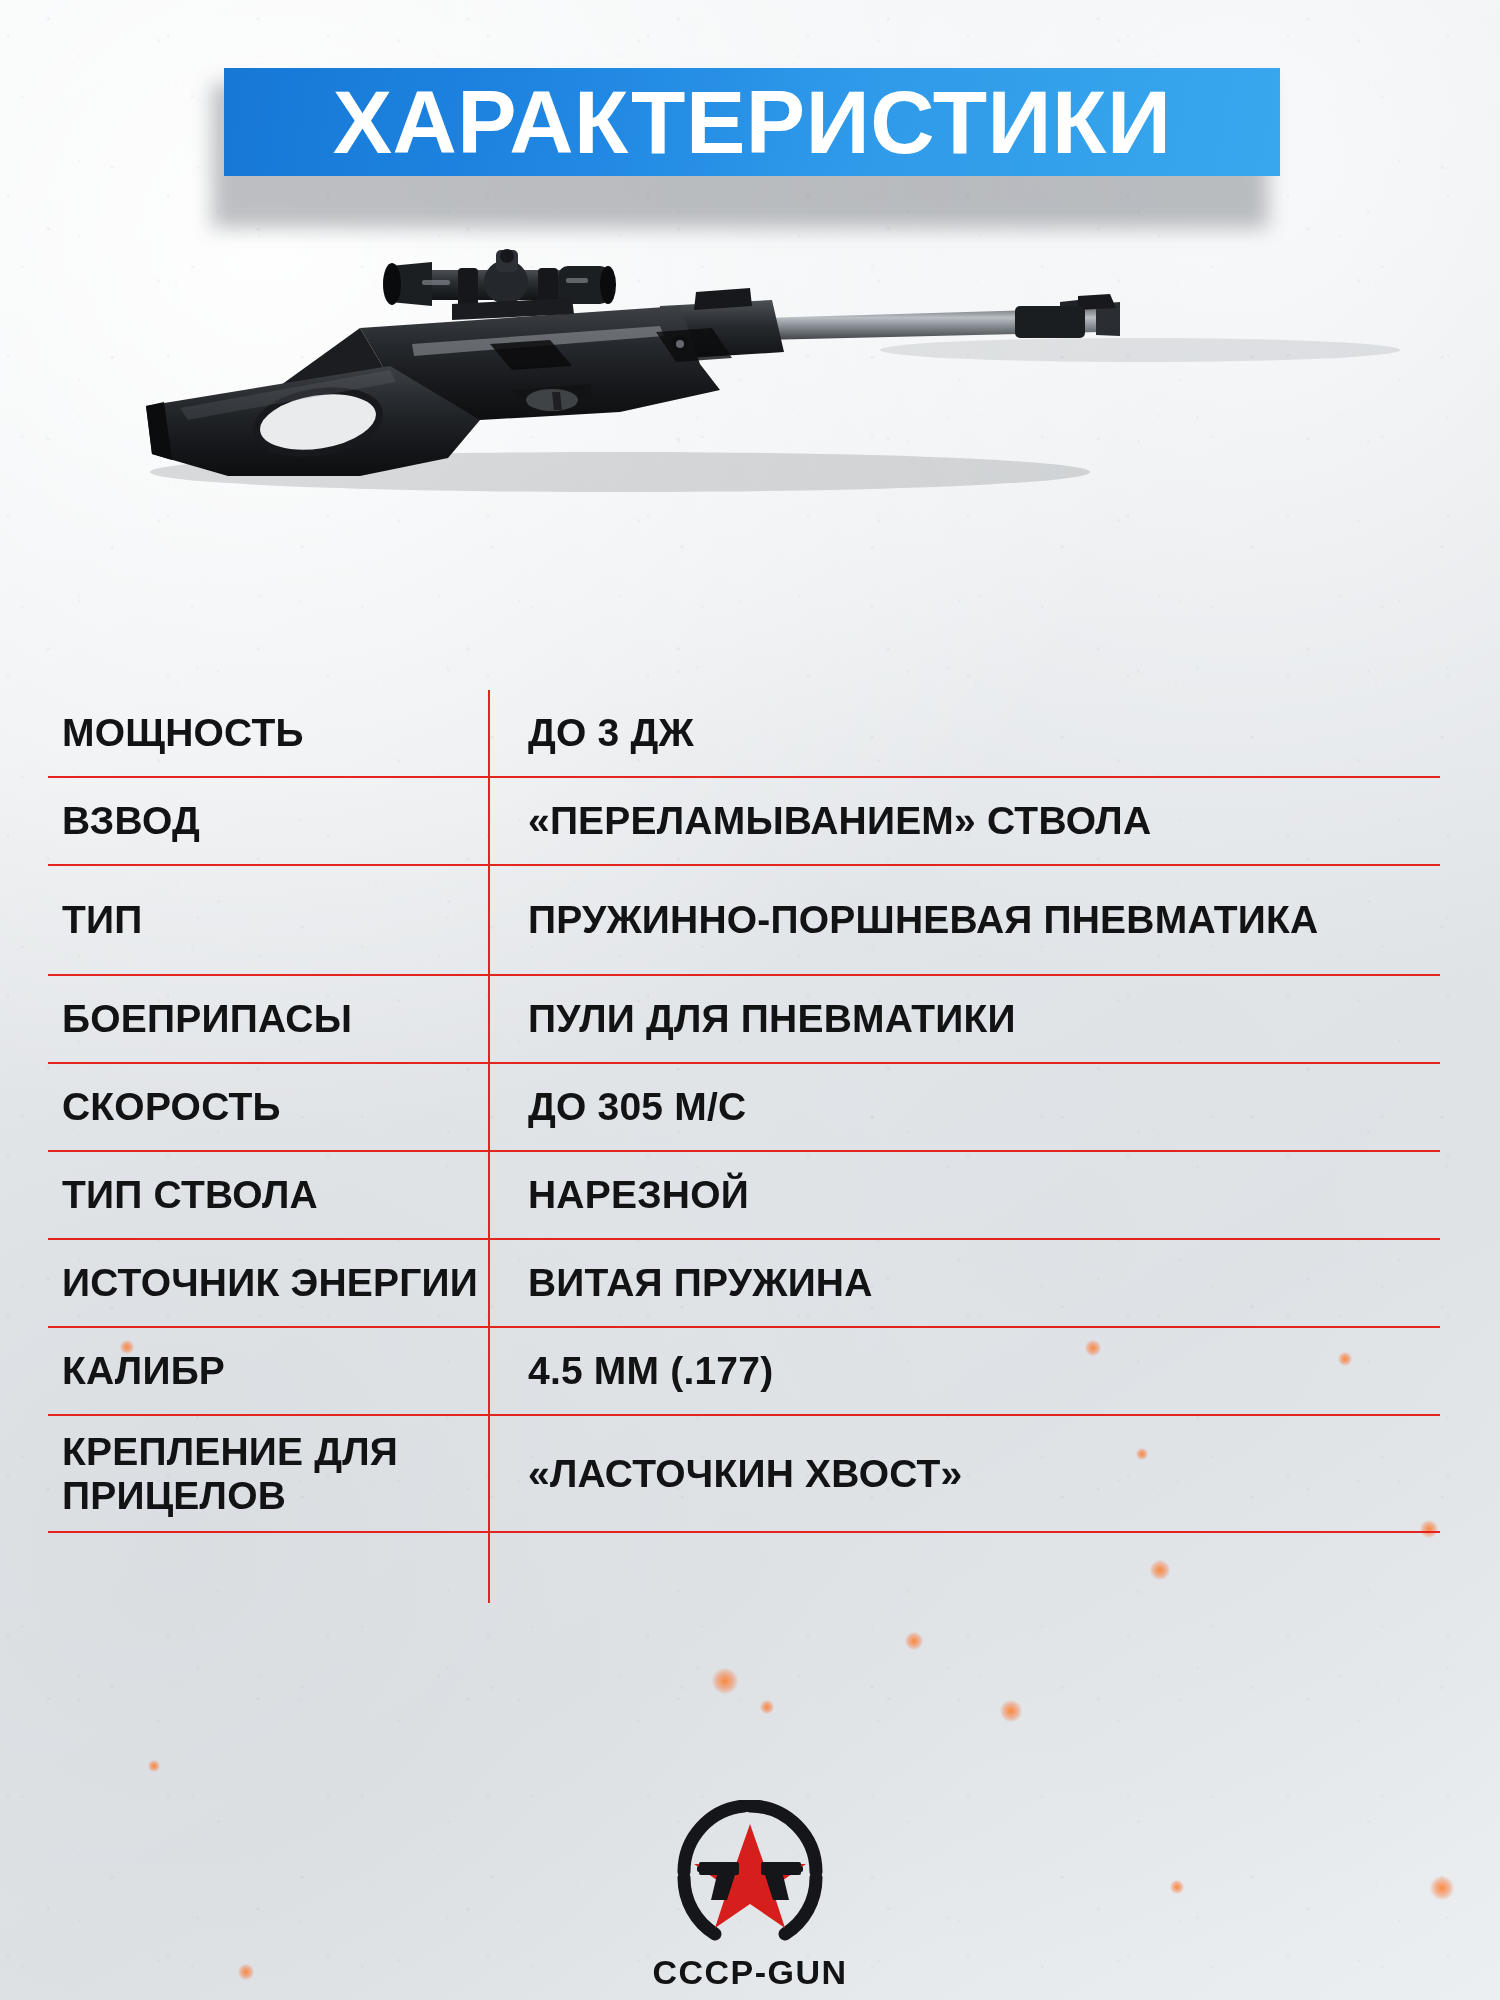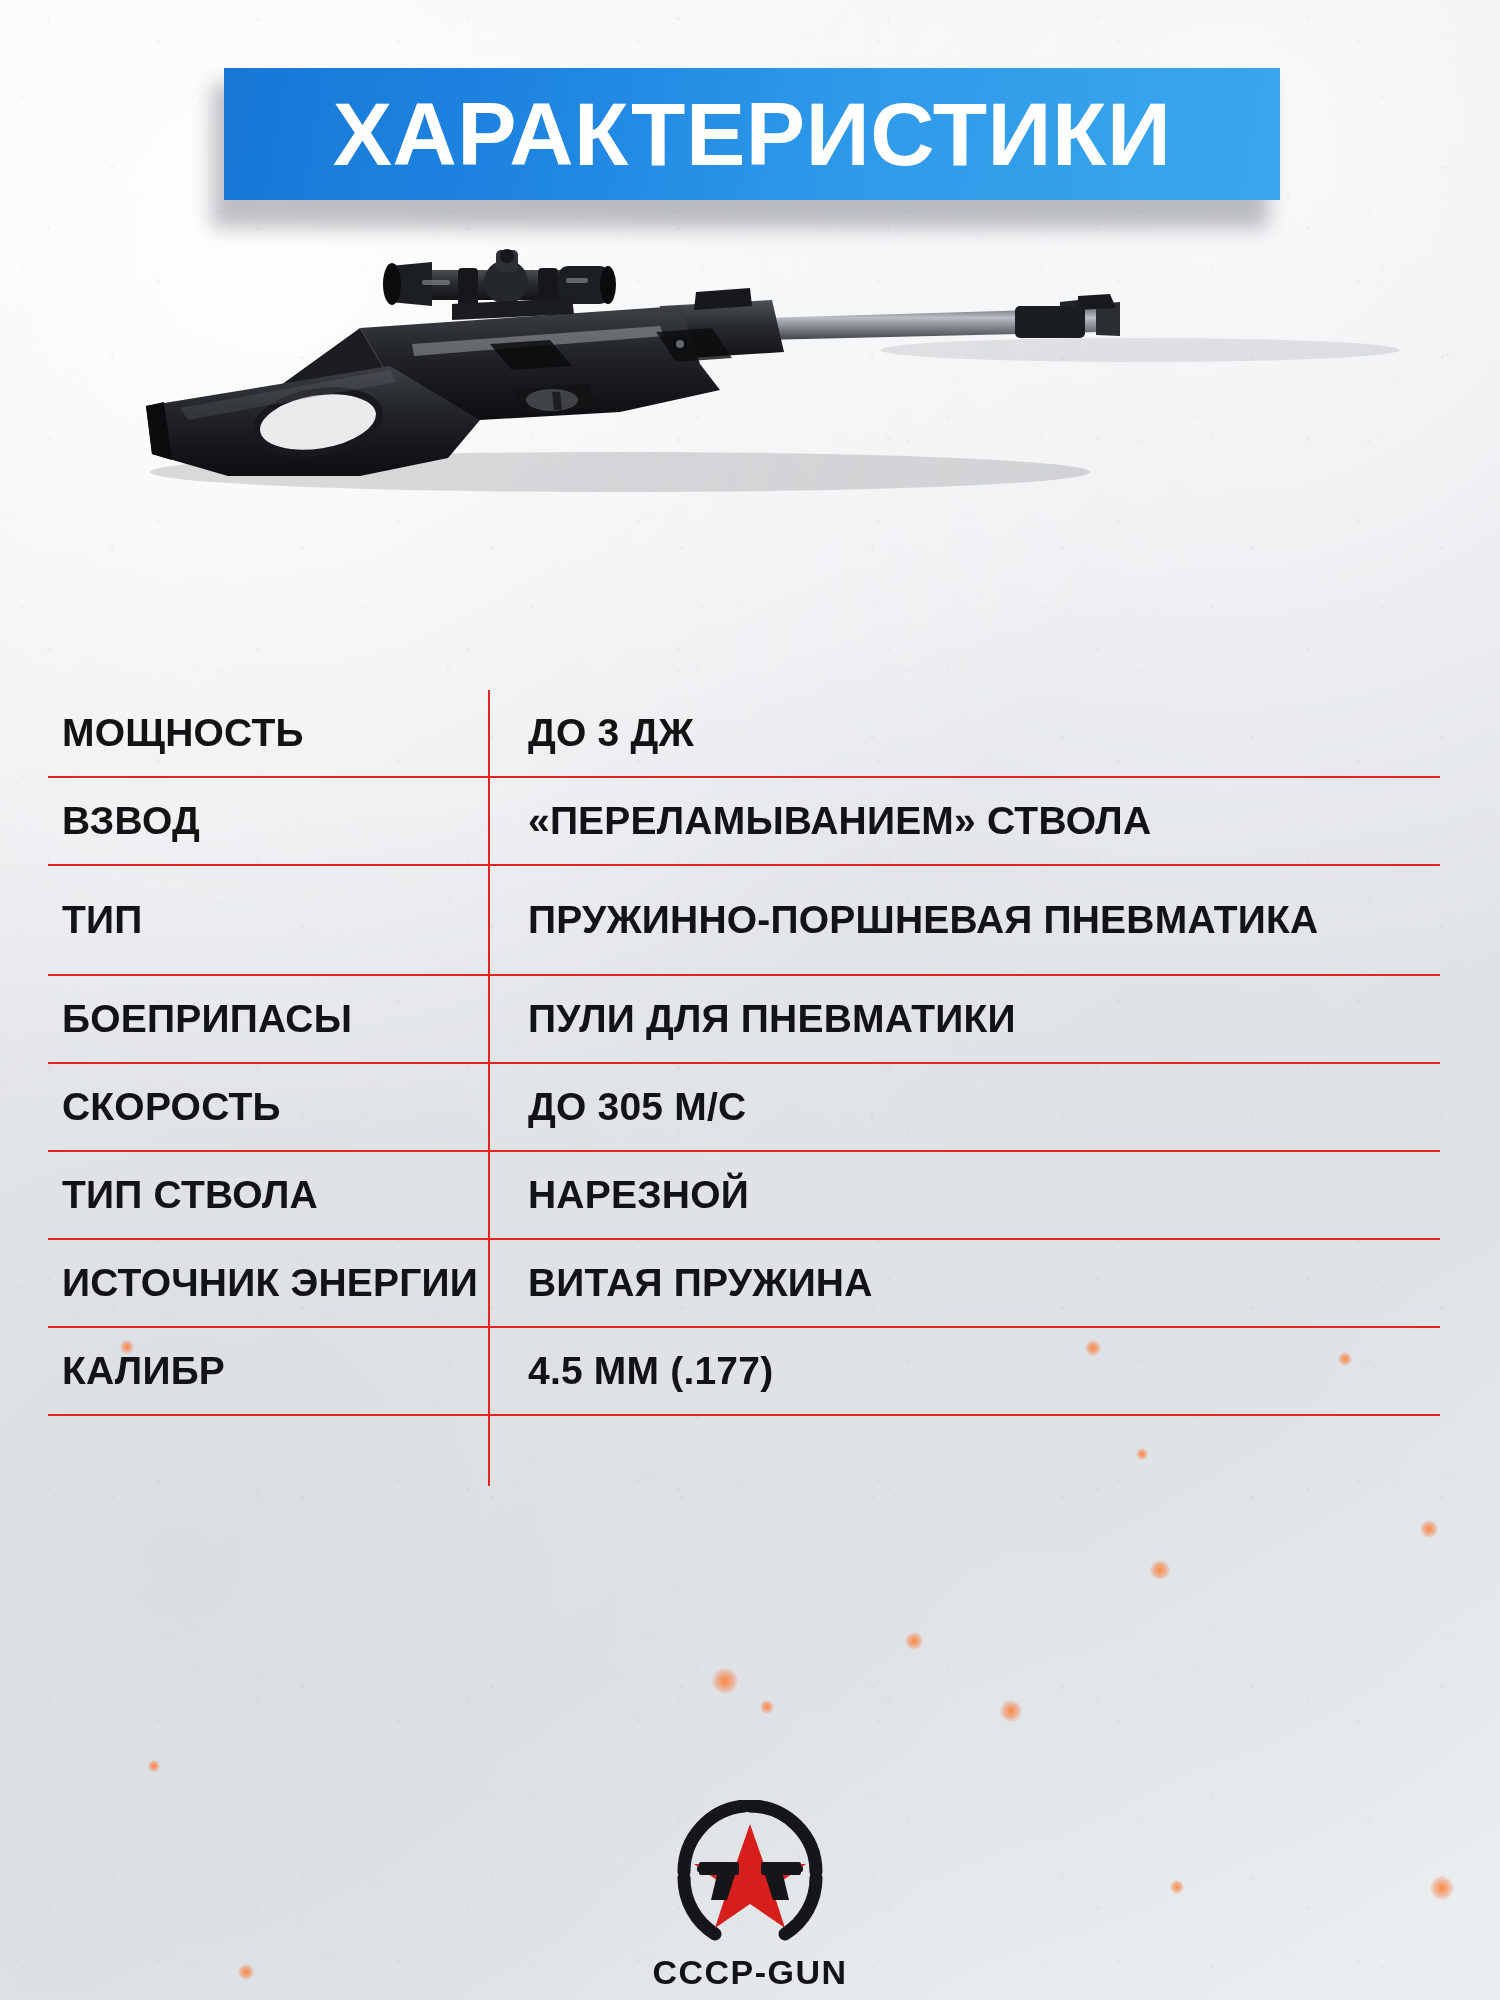--- a/index.html
+++ b/index.html
@@ -53,21 +53,21 @@
     background: radial-gradient(circle, rgba(255,120,30,0.85) 0%, rgba(255,90,20,0.35) 45%, rgba(255,90,20,0) 75%);
     pointer-events: none;
   }
 
   
   .banner-wrap {
     position: absolute;
     left: 224px;
     top: 68px;
     width: 1056px;
-    height: 132px;
+    height: 108px;
   }
   .banner-shadow {
     position: absolute;
     left: -12px;
     top: 16px;
     width: 1056px;
     height: 144px;
     background: rgba(40,45,55,0.30);
     filter: blur(10px);
   }
@@ -324,20 +324,25 @@
     <div class="divider-col"></div>
     <div class="value">ВИТАЯ ПРУЖИНА</div>
   </div>
 
   <div class="row">
     <div class="label">КАЛИБР</div>
     <div class="divider-col"></div>
     <div class="value">4.5 ММ (.177)</div>
   </div>
 
+  <div class="row tall">
+    <div class="label">КРЕПЛЕНИЕ ДЛЯ ПРИЦЕЛОВ</div>
+    <div class="divider-col"></div>
+    <div class="value">«ЛАСТОЧКИН ХВОСТ»</div>
+  </div>
 
   <div class="table-tail">
     <div class="left"></div>
     <div class="divider-col"></div>
   </div>
 </div>
 
 <div class="logo">
   <svg class="logo-mark" viewBox="0 0 170 152" aria-hidden="true">
 

